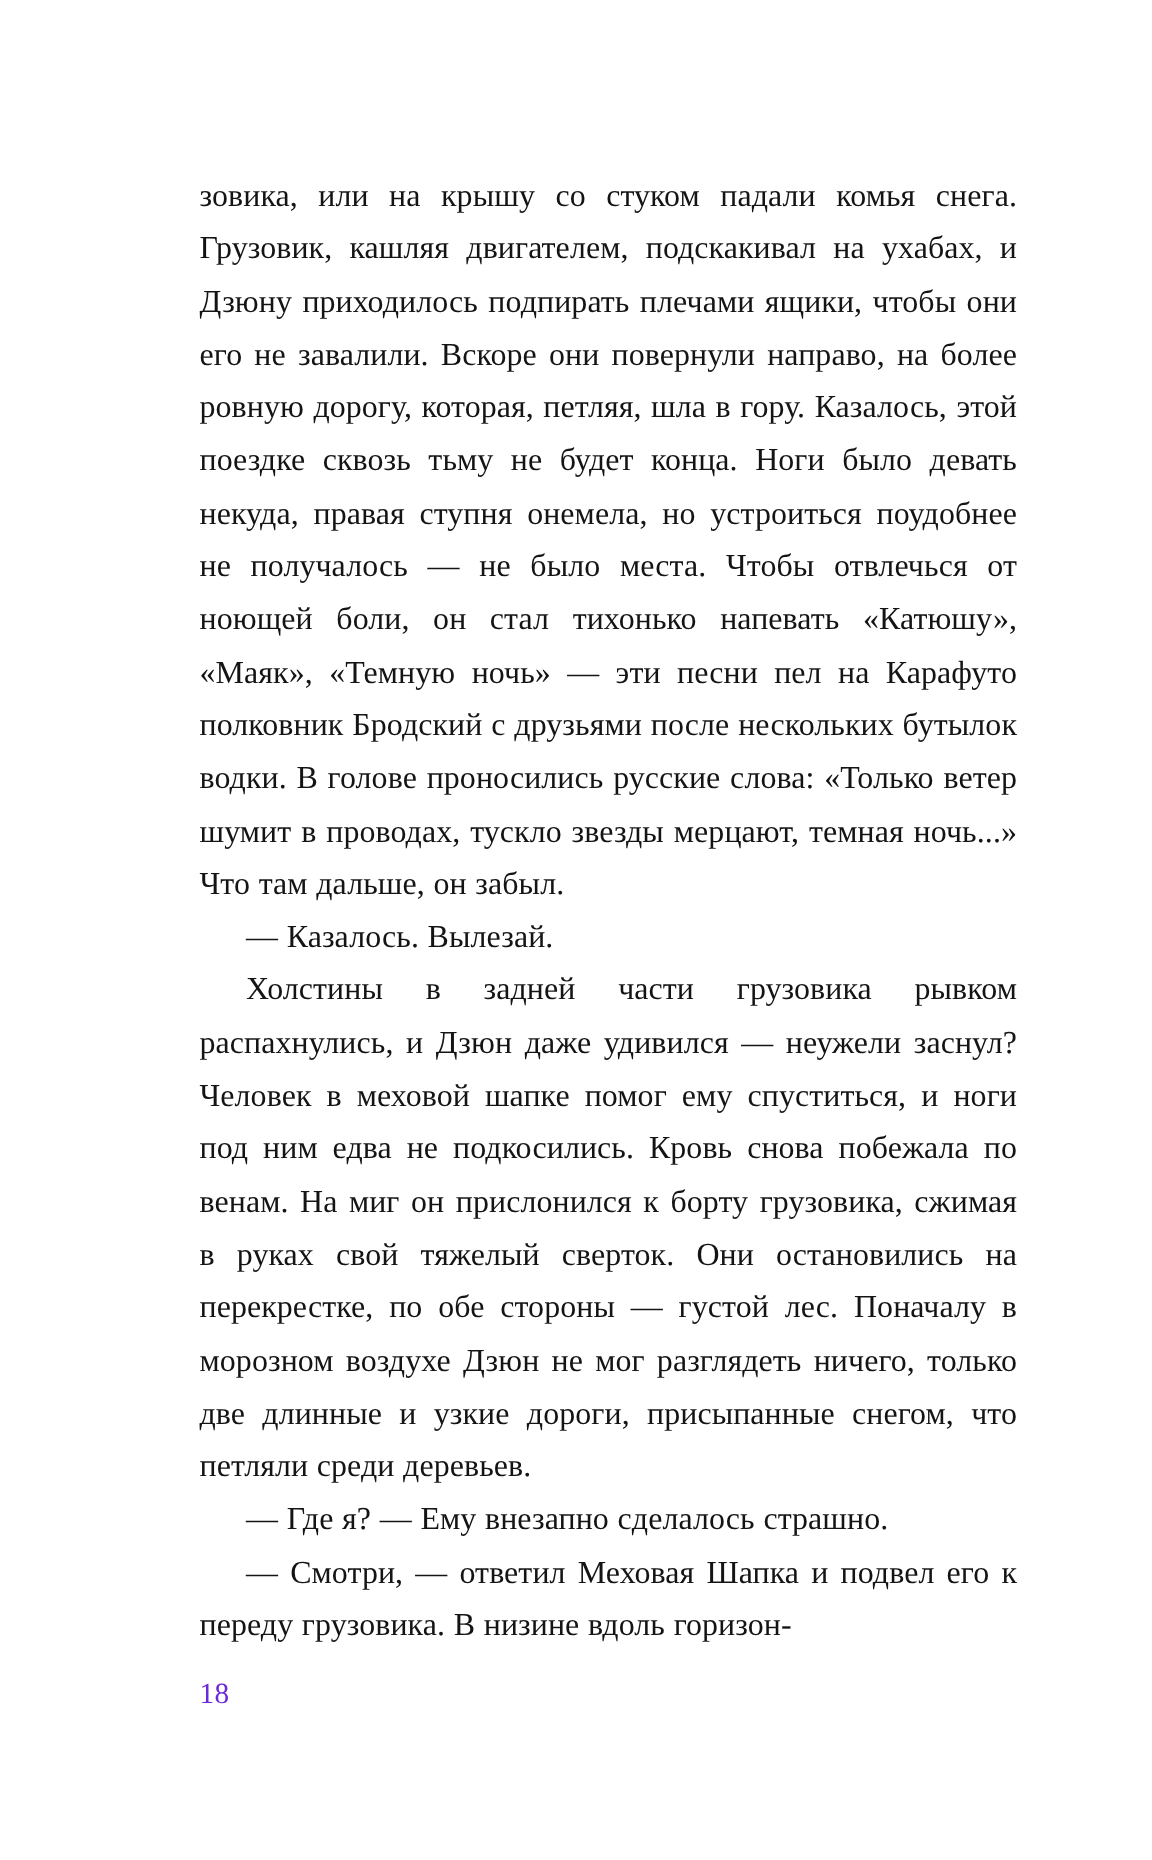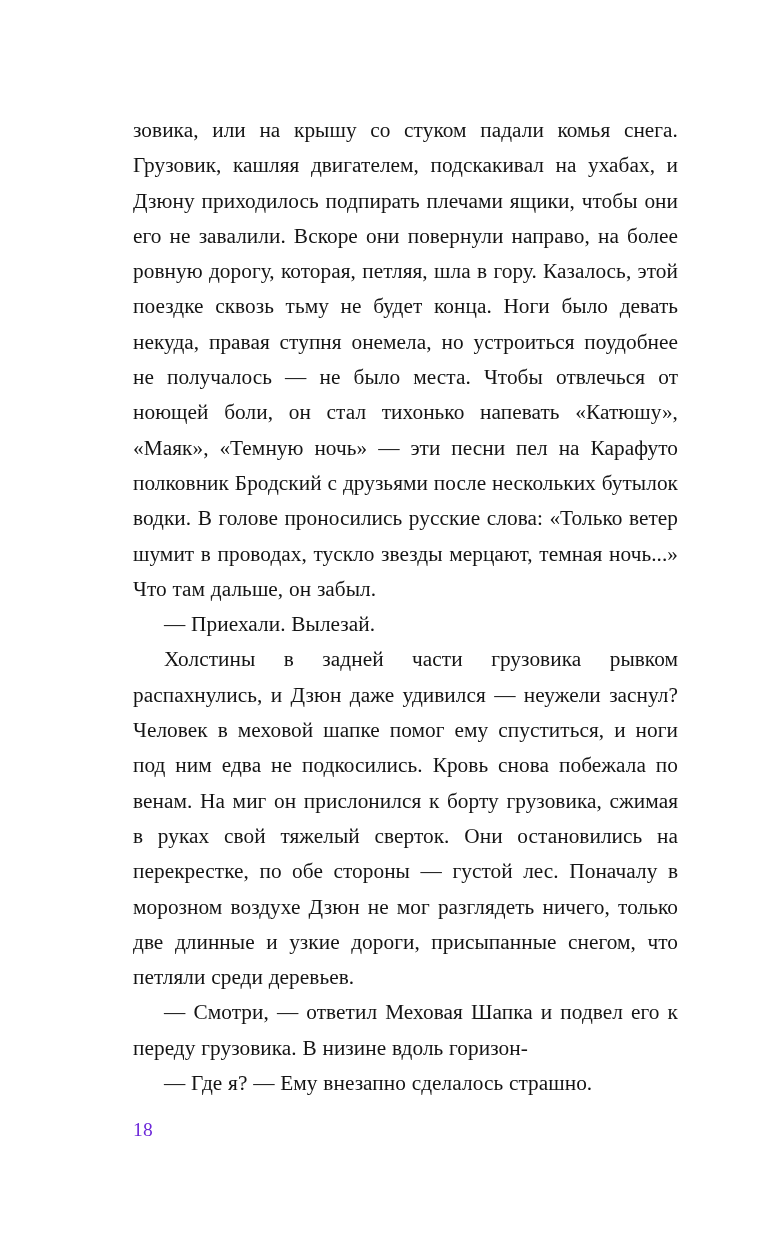--- a/index.html
+++ b/index.html
@@ -51,21 +51,21 @@
     letter-spacing: 0.3px;
   }
 </style>
 </head>
 <body>
 
 <div class="page">
 
   <div class="text-block">
     <p class="para-0">зовика, или на крышу со стуком падали комья снега. Грузовик, кашляя двигателем, подскакивал на ухабах, и Дзюну приходилось подпирать плечами ящики, чтобы они его не завалили. Вскоре они повернули направо, на более ровную дорогу, которая, петляя, шла в гору. Казалось, этой поездке сквозь тьму не будет конца. Ноги было девать некуда, правая ступня онемела, но устроиться поудобнее не получалось — не было места. Чтобы отвлечься от ноющей боли, он стал тихонько напевать «Катюшу», «Маяк», «Темную ночь» — эти песни пел на Карафуто полковник Бродский с друзьями после нескольких бутылок водки. В голове проносились русские слова: «Только ветер шумит в проводах, тускло звезды мерцают, темная ночь...» Что там дальше, он забыл.</p>
-    <p class="indent">— Приехали. Вылезай.</p>
+    <p class="indent">— Казалось. Вылезай.</p>
     <p class="indent">Холстины в задней части грузовика рывком распахнулись, и Дзюн даже удивился — неужели заснул? Человек в меховой шапке помог ему спуститься, и ноги под ним едва не подкосились. Кровь снова побежала по венам. На миг он прислонился к борту грузовика, сжимая в руках свой тяжелый сверток. Они остановились на перекрестке, по обе стороны — густой лес. Поначалу в морозном воздухе Дзюн не мог разглядеть ничего, только две длинные и узкие дороги, присыпанные снегом, что петляли среди деревьев.</p>
+    <p class="indent">— Где я? — Ему внезапно сделалось страшно.</p>
     <p class="indent">— Смотри, — ответил Меховая Шапка и подвел его к переду грузовика. В низине вдоль горизон-</p>
-    <p class="indent">— Где я? — Ему внезапно сделалось страшно.</p>
   </div>
 
   <div class="folio">18</div>
 
 </div>
 
 </body></html>

